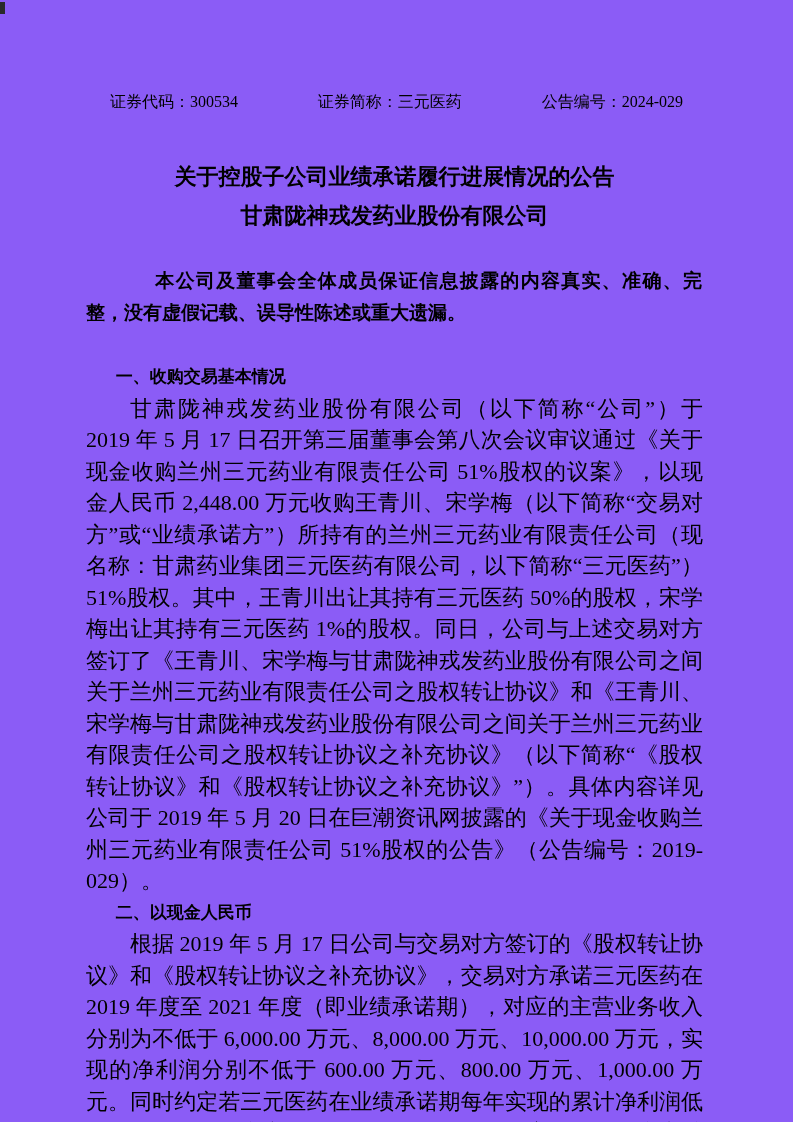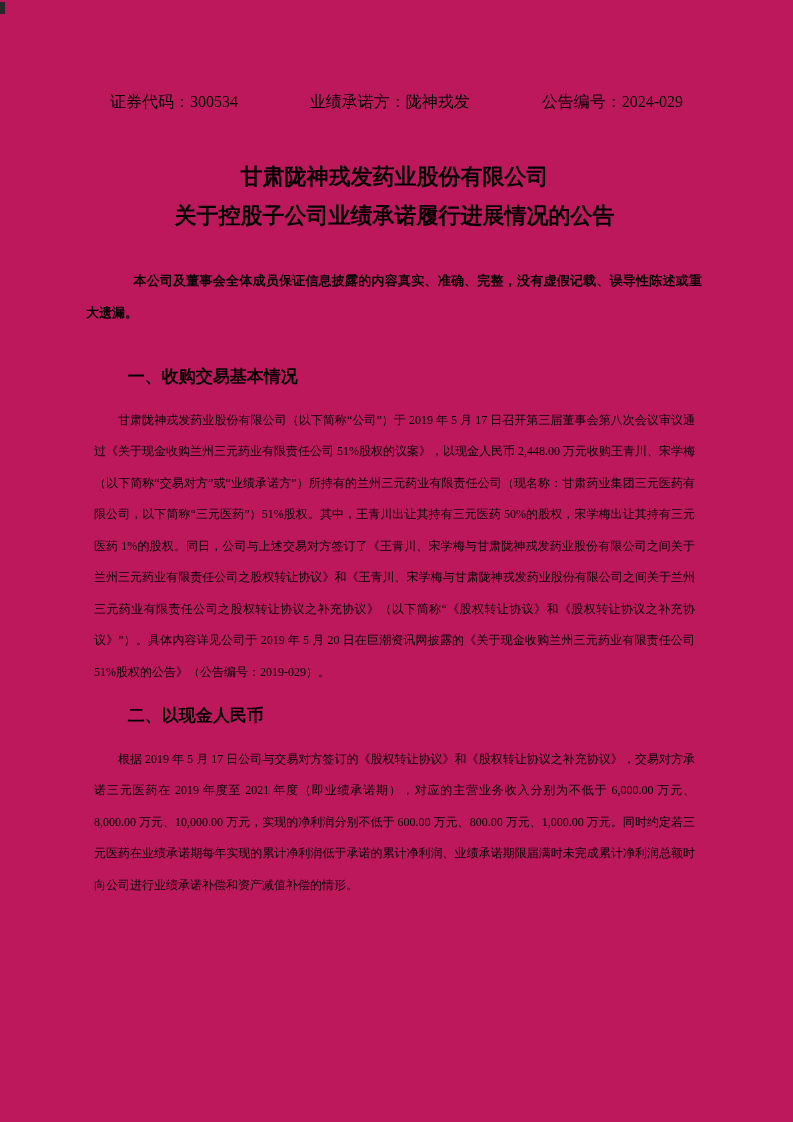--- a/index.html
+++ b/index.html
@@ -5,21 +5,21 @@
   html, body {
     margin: 0;
     padding: 0;
     background: #ffffff;
   }
   .page {
     position: relative;
     width: 793px;
     height: 1122px;
     box-sizing: border-box;
-    background: #be185d;
+    background: #8b5cf6;
     color: #000000;
     padding: 93px 90px 0 86px;
     overflow: hidden;
     font-family: "Liberation Serif", "DejaVu Serif", serif;
   }
   .scan-artifact {
     position: absolute;
     left: 0;
     top: 2px;
     width: 5px;
@@ -37,58 +37,58 @@
   .title-block {
     margin-top: 46px;
     text-align: center;
     font-weight: bold;
     font-size: 22px;
     line-height: 39px;
   }
   .statement {
     margin: 30px 1px 0 0;
     font-weight: bold;
-    font-size: 13px;
+    font-size: 19px;
     line-height: 31.5px;
     text-align: justify;
     text-indent: 3.65em;
   }
   .section-heading {
-    margin: 12px;
+    margin: 0;
     font-weight: bold;
     font-size: 17px;
     line-height: 31.5px;
     text-indent: 1.75em;
   }
   .section-heading.first {
     margin-top: 33px;
   }
   .body-para {
-    margin: 8px;
-    font-size: 12px;
+    margin: 0;
+    font-size: 22px;
     line-height: 31.5px;
     text-align: justify;
     text-indent: 2em;
   }
 </style>
 </head>
 <body>
 
 <div class="page">
   <div class="scan-artifact"></div>
 
   <div class="doc-header">
     <span>证券代码：300534</span>
-    <span>业绩承诺方：陇神戎发</span>
+    <span>证券简称：三元医药</span>
     <span>公告编号：2024-029</span>
   </div>
 
   <div class="title-block">
+    <div>关于控股子公司业绩承诺履行进展情况的公告</div>
     <div>甘肃陇神戎发药业股份有限公司</div>
-    <div>关于控股子公司业绩承诺履行进展情况的公告</div>
   </div>
 
   <p class="statement">本公司及董事会全体成员保证信息披露的内容真实、准确、完整，没有虚假记载、误导性陈述或重大遗漏。</p>
 
   <h2 class="section-heading first">一、收购交易基本情况</h2>
   <p class="body-para">甘肃陇神戎发药业股份有限公司（以下简称“公司”）于 2019 年 5 月 17 日召开第三届董事会第八次会议审议通过《关于现金收购兰州三元药业有限责任公司 51%股权的议案》，以现金人民币 2,448.00 万元收购王青川、宋学梅（以下简称“交易对方”或“业绩承诺方”）所持有的兰州三元药业有限责任公司（现名称：甘肃药业集团三元医药有限公司，以下简称“三元医药”）51%股权。其中，王青川出让其持有三元医药 50%的股权，宋学梅出让其持有三元医药 1%的股权。同日，公司与上述交易对方签订了《王青川、宋学梅与甘肃陇神戎发药业股份有限公司之间关于兰州三元药业有限责任公司之股权转让协议》和《王青川、宋学梅与甘肃陇神戎发药业股份有限公司之间关于兰州三元药业有限责任公司之股权转让协议之补充协议》（以下简称“《股权转让协议》和《股权转让协议之补充协议》”）。具体内容详见公司于 2019 年 5 月 20 日在巨潮资讯网披露的《关于现金收购兰州三元药业有限责任公司 51%股权的公告》（公告编号：2019-029）。</p>
 
   <h2 class="section-heading">二、以现金人民币</h2>
   <p class="body-para">根据 2019 年 5 月 17 日公司与交易对方签订的《股权转让协议》和《股权转让协议之补充协议》，交易对方承诺三元医药在 2019 年度至 2021 年度（即业绩承诺期），对应的主营业务收入分别为不低于 6,000.00 万元、8,000.00 万元、10,000.00 万元，实现的净利润分别不低于 600.00 万元、800.00 万元、1,000.00 万元。同时约定若三元医药在业绩承诺期每年实现的累计净利润低于承诺的累计净利润、业绩承诺期限届满时未完成累计净利润总额时向公司进行业绩承诺补偿和资产减值补偿的情形。</p>
 </div>

